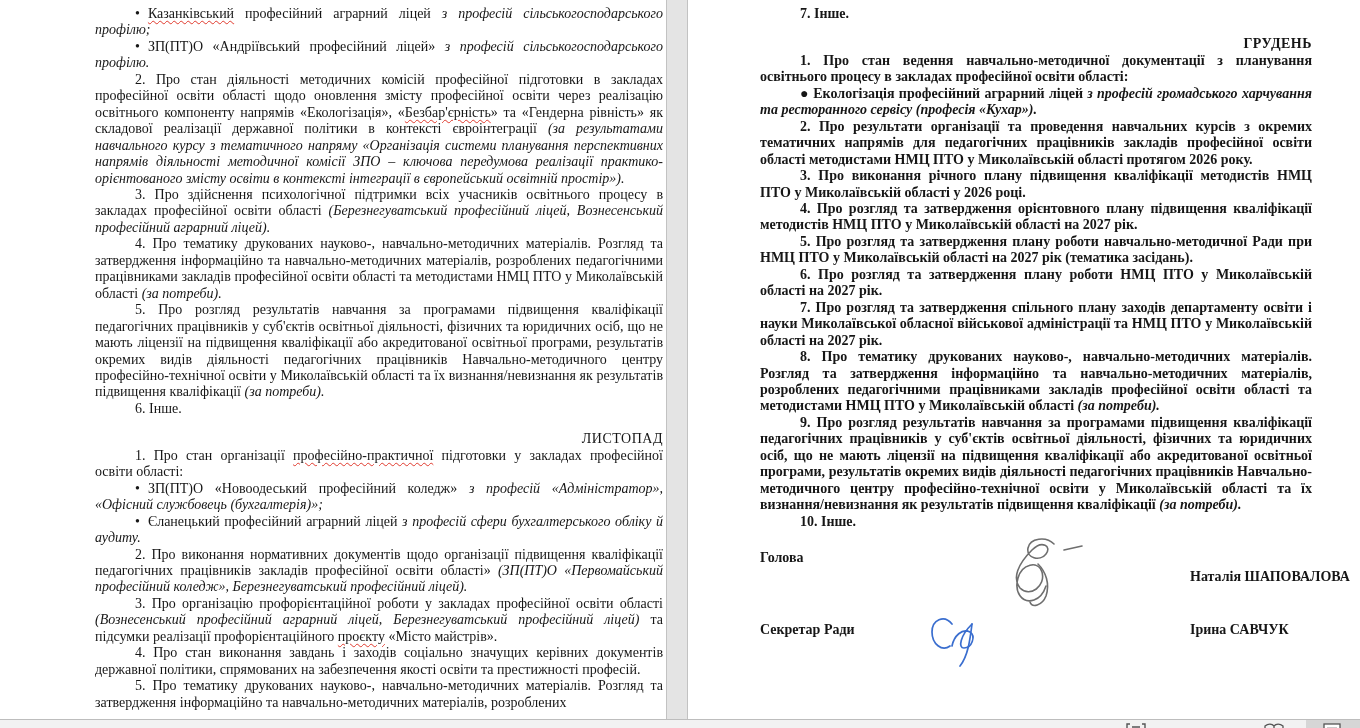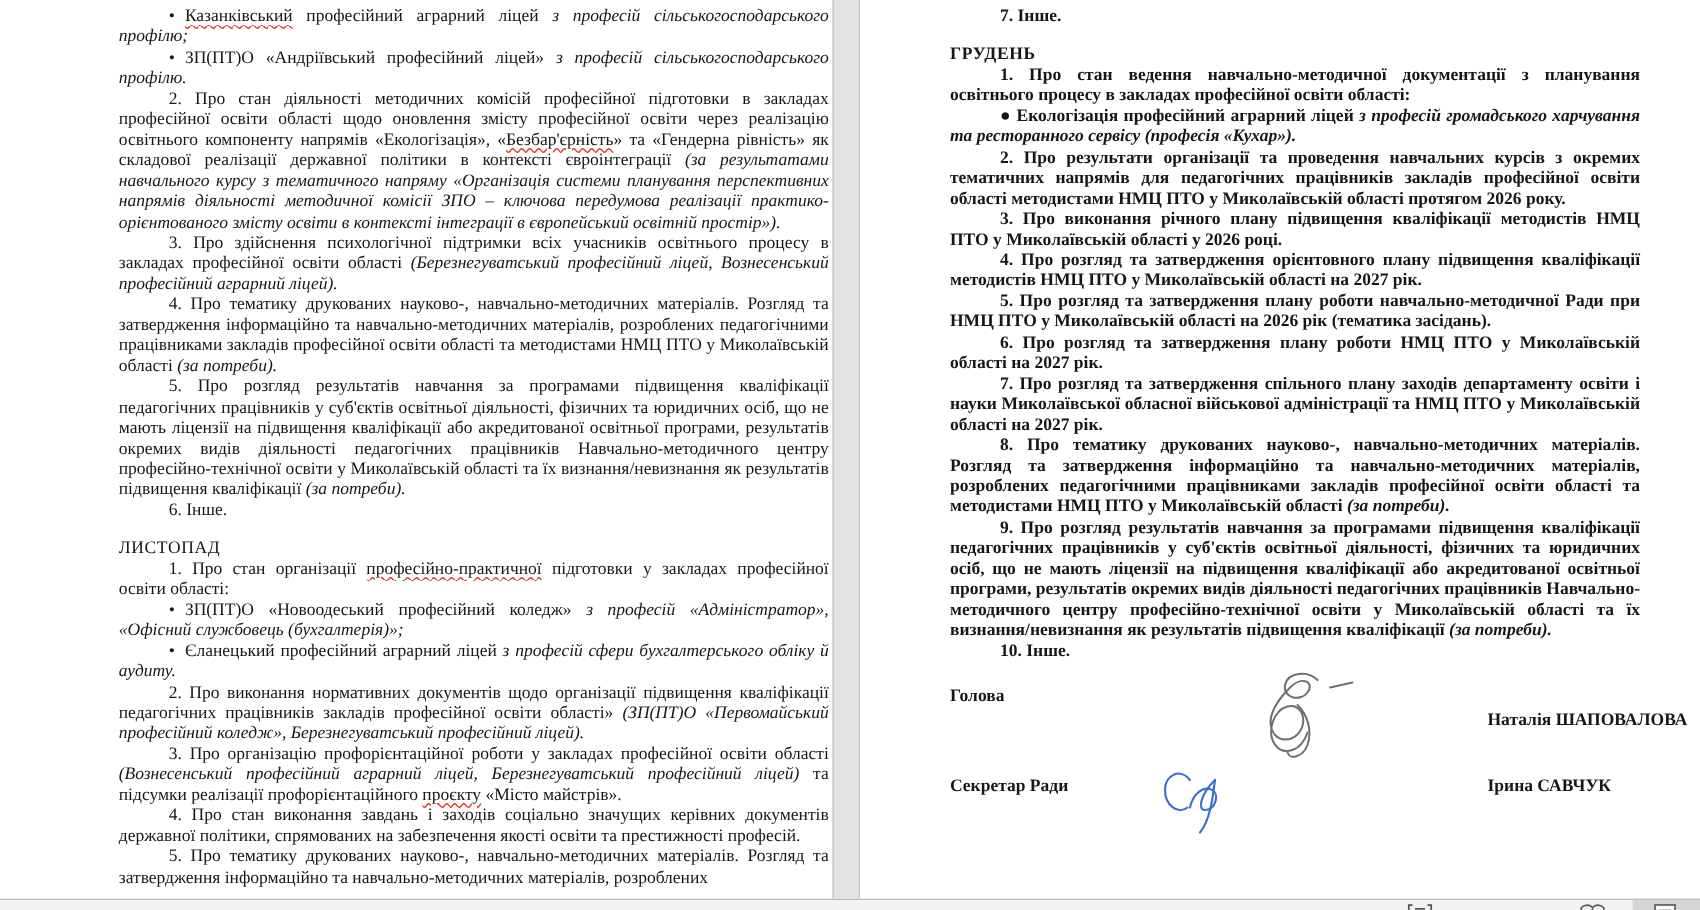--- a/index.html
+++ b/index.html
@@ -12,21 +12,21 @@
   .page-right{left:688px;width:672px;font-weight:bold;}
   .page-gap{position:absolute;left:666px;top:0;width:22px;height:719px;background:#e4e4e4;
             border-left:1px solid #c2c2c2;border-right:1px solid #c2c2c2;box-sizing:border-box;}
 
   .page-text{position:absolute;top:6px;}
   .page-left  .page-text{left:80px;width:568px;}
   .page-right .page-text{left:57px;width:552px;}
 
   .blk{font-size:14px;line-height:16.45px;text-align:justify;}
   .blk.p,.blk.bullet{text-indent:40px;}
-  .blk.h{text-align:left;text-indent:0;margin-top:14px;letter-spacing:.5px;}
+  .blk.h{text-align:right;text-indent:0;margin-top:14px;letter-spacing:.5px;}
   .i{font-style:italic;}
   .sq{text-decoration-line:underline;text-decoration-style:wavy;text-decoration-color:#e03a2e;
       text-decoration-thickness:1px;text-underline-offset:2px;}
   .marker{margin-right:8px;}
   .blk.bullet.filled .marker{margin-right:4px;}
 
   
   .sig-area{position:absolute;left:57px;top:548px;width:552px;font-size:14px;line-height:19px;}
   .sig-row{position:relative;}
   .sig-row-1{height:48px;}
@@ -78,21 +78,21 @@
 
   <div class="page page-right">
     <div class="page-text">
         <div class="blk p"><span>7. Інше.</span></div>
         <div class="blk h"><span>ГРУДЕНЬ</span></div>
         <div class="blk p"><span>1. Про стан ведення навчально-методичної документації з планування освітнього процесу в закладах професійної освіти області:</span></div>
         <div class="blk bullet filled"><span class="marker">●</span><span>Екологізація професійний аграрний ліцей </span><span class="i">з професій громадського харчування та ресторанного сервісу (професія «Кухар»).</span></div>
         <div class="blk p"><span>2. Про результати організації та проведення навчальних курсів з окремих тематичних напрямів для педагогічних працівників закладів професійної освіти області методистами НМЦ ПТО у Миколаївській області протягом 2026 року.</span></div>
         <div class="blk p"><span>3. Про виконання річного плану підвищення кваліфікації методистів НМЦ ПТО у Миколаївській області у 2026 році.</span></div>
         <div class="blk p"><span>4. Про розгляд та затвердження орієнтовного плану підвищення кваліфікації методистів НМЦ ПТО у Миколаївській області на 2027 рік.</span></div>
-        <div class="blk p"><span>5. Про розгляд та затвердження плану роботи навчально-методичної Ради при НМЦ ПТО у Миколаївській області на 2026 рік (тематика засідань).</span></div>
+        <div class="blk p"><span>5. Про розгляд та затвердження плану роботи навчально-методичної Ради при НМЦ ПТО у Миколаївській області на 2027 рік (тематика засідань).</span></div>
         <div class="blk p"><span>6. Про розгляд та затвердження плану роботи НМЦ ПТО у Миколаївській області на 2027 рік.</span></div>
         <div class="blk p"><span>7. Про розгляд та затвердження спільного плану заходів департаменту освіти і науки Миколаївської обласної військової адміністрації та НМЦ ПТО у Миколаївській області на 2027 рік.</span></div>
         <div class="blk p"><span>8. Про тематику друкованих науково-, навчально-методичних матеріалів. Розгляд та затвердження інформаційно та навчально-методичних матеріалів, розроблених педагогічними працівниками закладів професійної освіти області та методистами НМЦ ПТО у Миколаївській області </span><span class="i">(за потреби).</span></div>
         <div class="blk p"><span>9. Про розгляд результатів навчання за програмами підвищення кваліфікації педагогічних працівників у суб'єктів освітньої діяльності, фізичних та юридичних осіб, що не мають ліцензії на підвищення кваліфікації або акредитованої освітньої програми, результатів окремих видів діяльності педагогічних працівників Навчально-методичного центру професійно-технічної освіти у Миколаївській області та їх визнання/невизнання як результатів підвищення кваліфікації </span><span class="i">(за потреби).</span></div>
         <div class="blk p"><span>10. Інше.</span></div>
       </div>
 
     <div class="sig-area">
       <div class="sig-row sig-row-1">
         <div class="sig-role">

